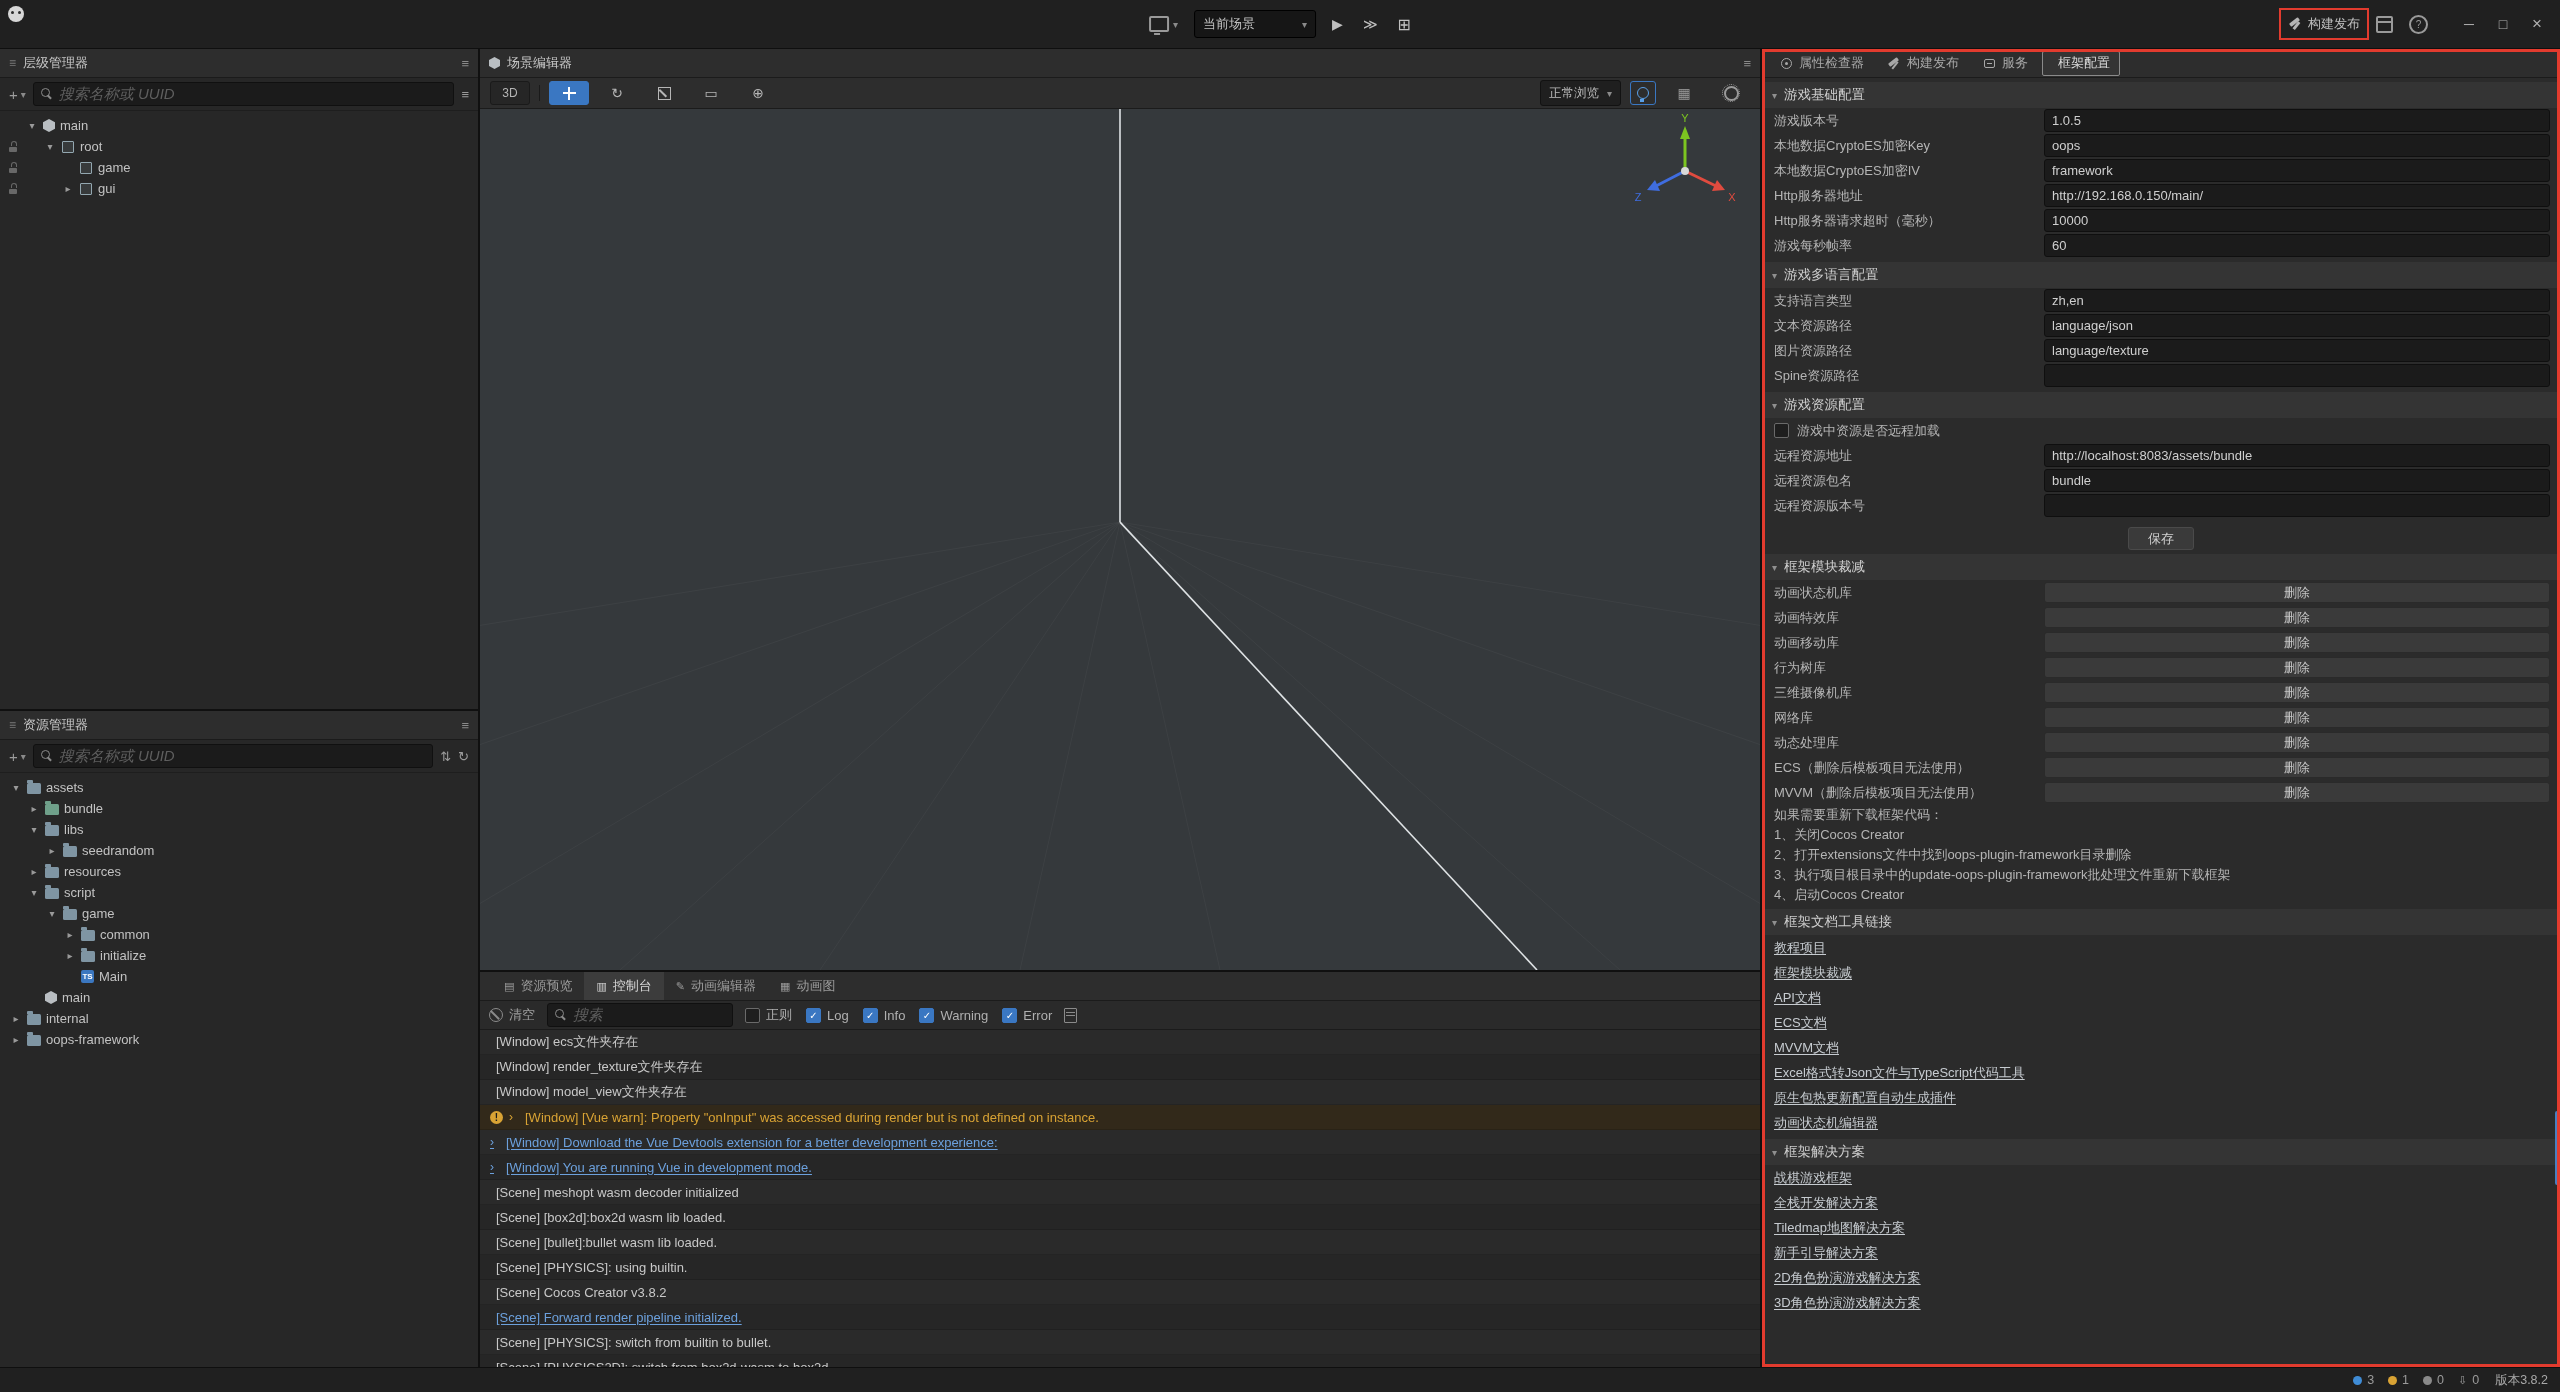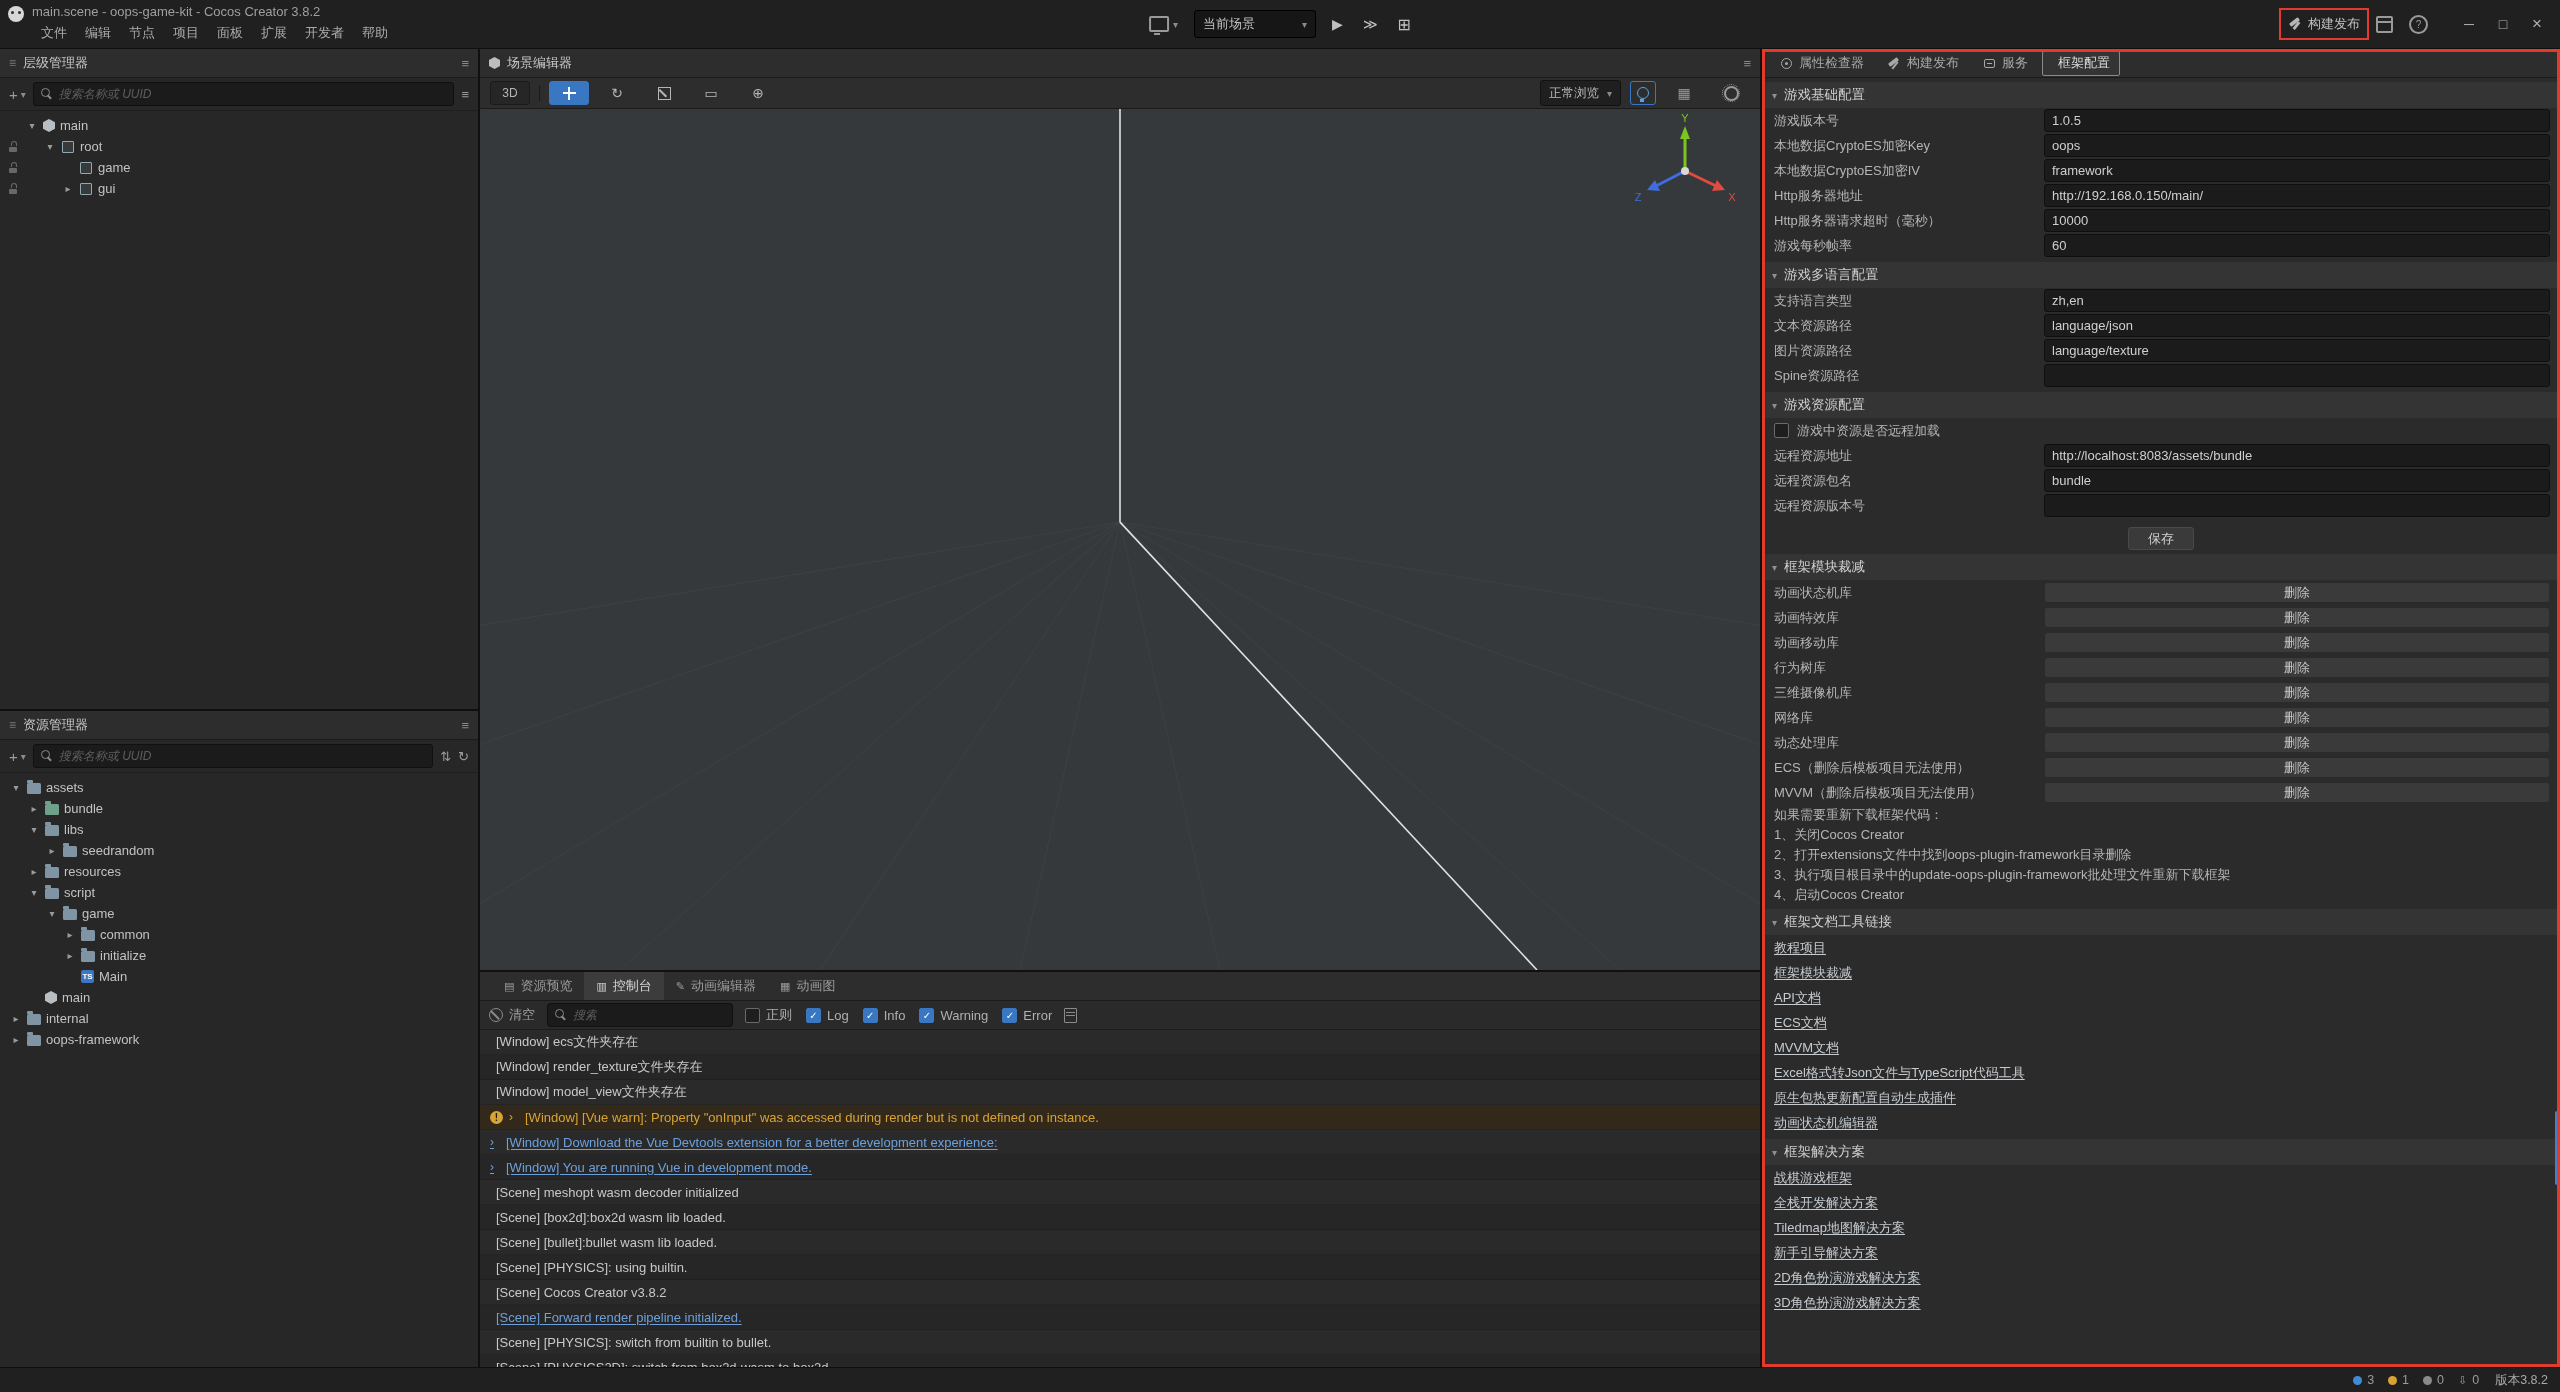--- a/index.html
+++ b/index.html
@@ -58,21 +58,21 @@
   .spacer{flex:1}
   .menu-ico{color:#8a8a8a;font-size:13px}
   .menu-ico::before{content:"≡"}
 
   .tool-row{height:32px;flex:0 0 auto;display:flex;align-items:center;gap:7px;padding:0 9px;border-bottom:1px solid #1e1e1e}
   .add-btn{display:flex;align-items:center;gap:3px;color:#9c9c9c;font-size:15px;cursor:default}
   .search-box{flex:1;height:22px;background:#1b1b1b;border:1px solid #101010;border-radius:3px;display:flex;align-items:center;gap:7px;padding:0 7px;min-width:0}
   .mag{width:11px;height:12px;position:relative;flex:0 0 auto}
   .mag::before{content:"";position:absolute;width:7px;height:7px;border:1.5px solid #8a8a8a;border-radius:50%;top:0;left:0}
   .mag::after{content:"";position:absolute;width:5px;height:1.6px;background:#8a8a8a;transform:rotate(45deg);top:8px;left:6px}
-  .search-ph{color:#5e5e5e;font-style:italic;font-size:12px;white-space:nowrap;overflow:hidden}
+  .search-ph{color:#5e5e5e;font-style:italic;font-size:15px;white-space:nowrap;overflow:hidden}
   .tool-ico{color:#9a9a9a;font-size:13px;cursor:default}
 
   
   .tree{padding-top:4px}
   .tree-row{height:21px;display:flex;align-items:center;gap:5px;font-size:13px;color:#c2c2c2;position:relative;cursor:default}
   .tree-row .arrow{width:12px;text-align:center;color:#9a9a9a;font-size:10px;flex:0 0 auto}
   .tlabel{white-space:nowrap}
   .hierarchy .tree-row.lv0{padding-left:26px}
   .hierarchy .tree-row.lv1{padding-left:44px}
   .hierarchy .tree-row.lv2{padding-left:62px}
@@ -201,42 +201,20 @@
   .sb-version{font-size:12.5px;color:#a8a8a8}
 </style>
 </head>
 <body>
 
 <div class="app">
 
   <header class="titlebar">
     <div class="tb-left">
       <span class="app-logo"></span>
-      <div class="tb-left-col">
-        <div class="window-title">main.scene - oops-game-kit - Cocos Creator 3.8.2</div>
-        <nav class="menubar">
-
-            <span class="menu-item">文件</span>
-
-            <span class="menu-item">编辑</span>
-
-            <span class="menu-item">节点</span>
-
-            <span class="menu-item">项目</span>
-
-            <span class="menu-item">面板</span>
-
-            <span class="menu-item">扩展</span>
-
-            <span class="menu-item">开发者</span>
-
-            <span class="menu-item">帮助</span>
-
-        </nav>
-      </div>
     </div>
 
     <div class="tb-center">
       <span class="icon-btn">
         <span class="monitor"></span>
         <span class="caret">▾</span>
       </span>
       <div class="scene-select">
         <span>当前场景</span>
         <span class="caret">▾</span>

